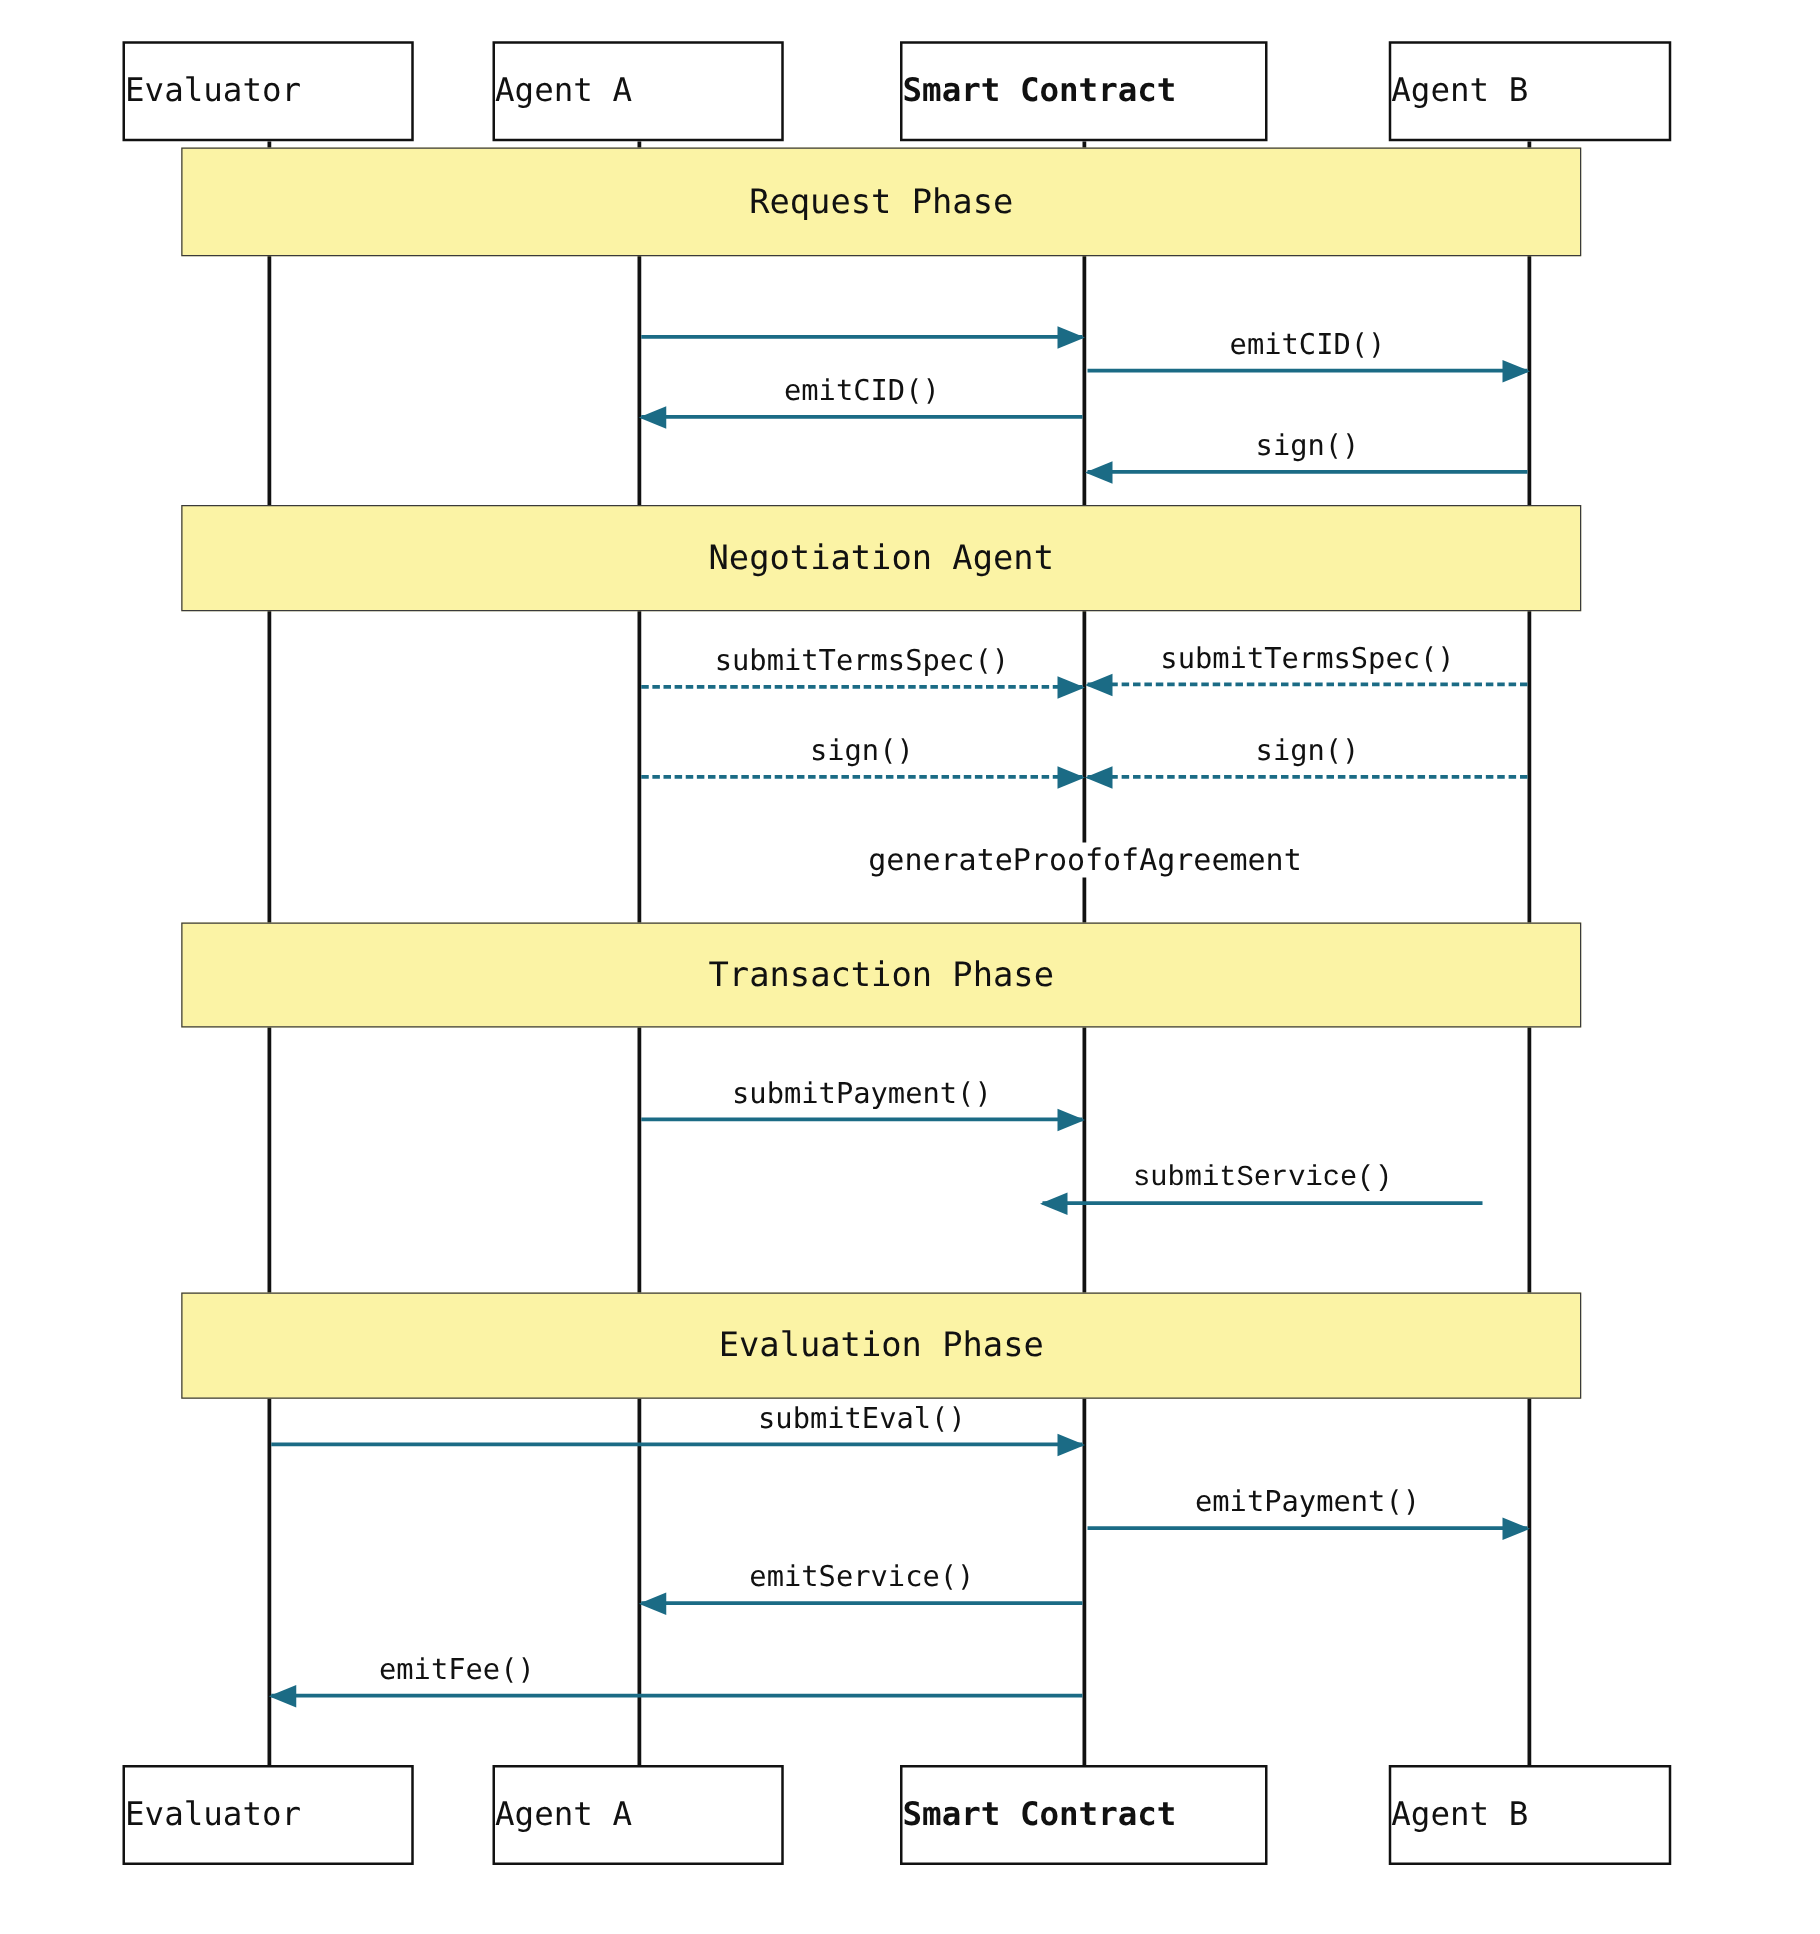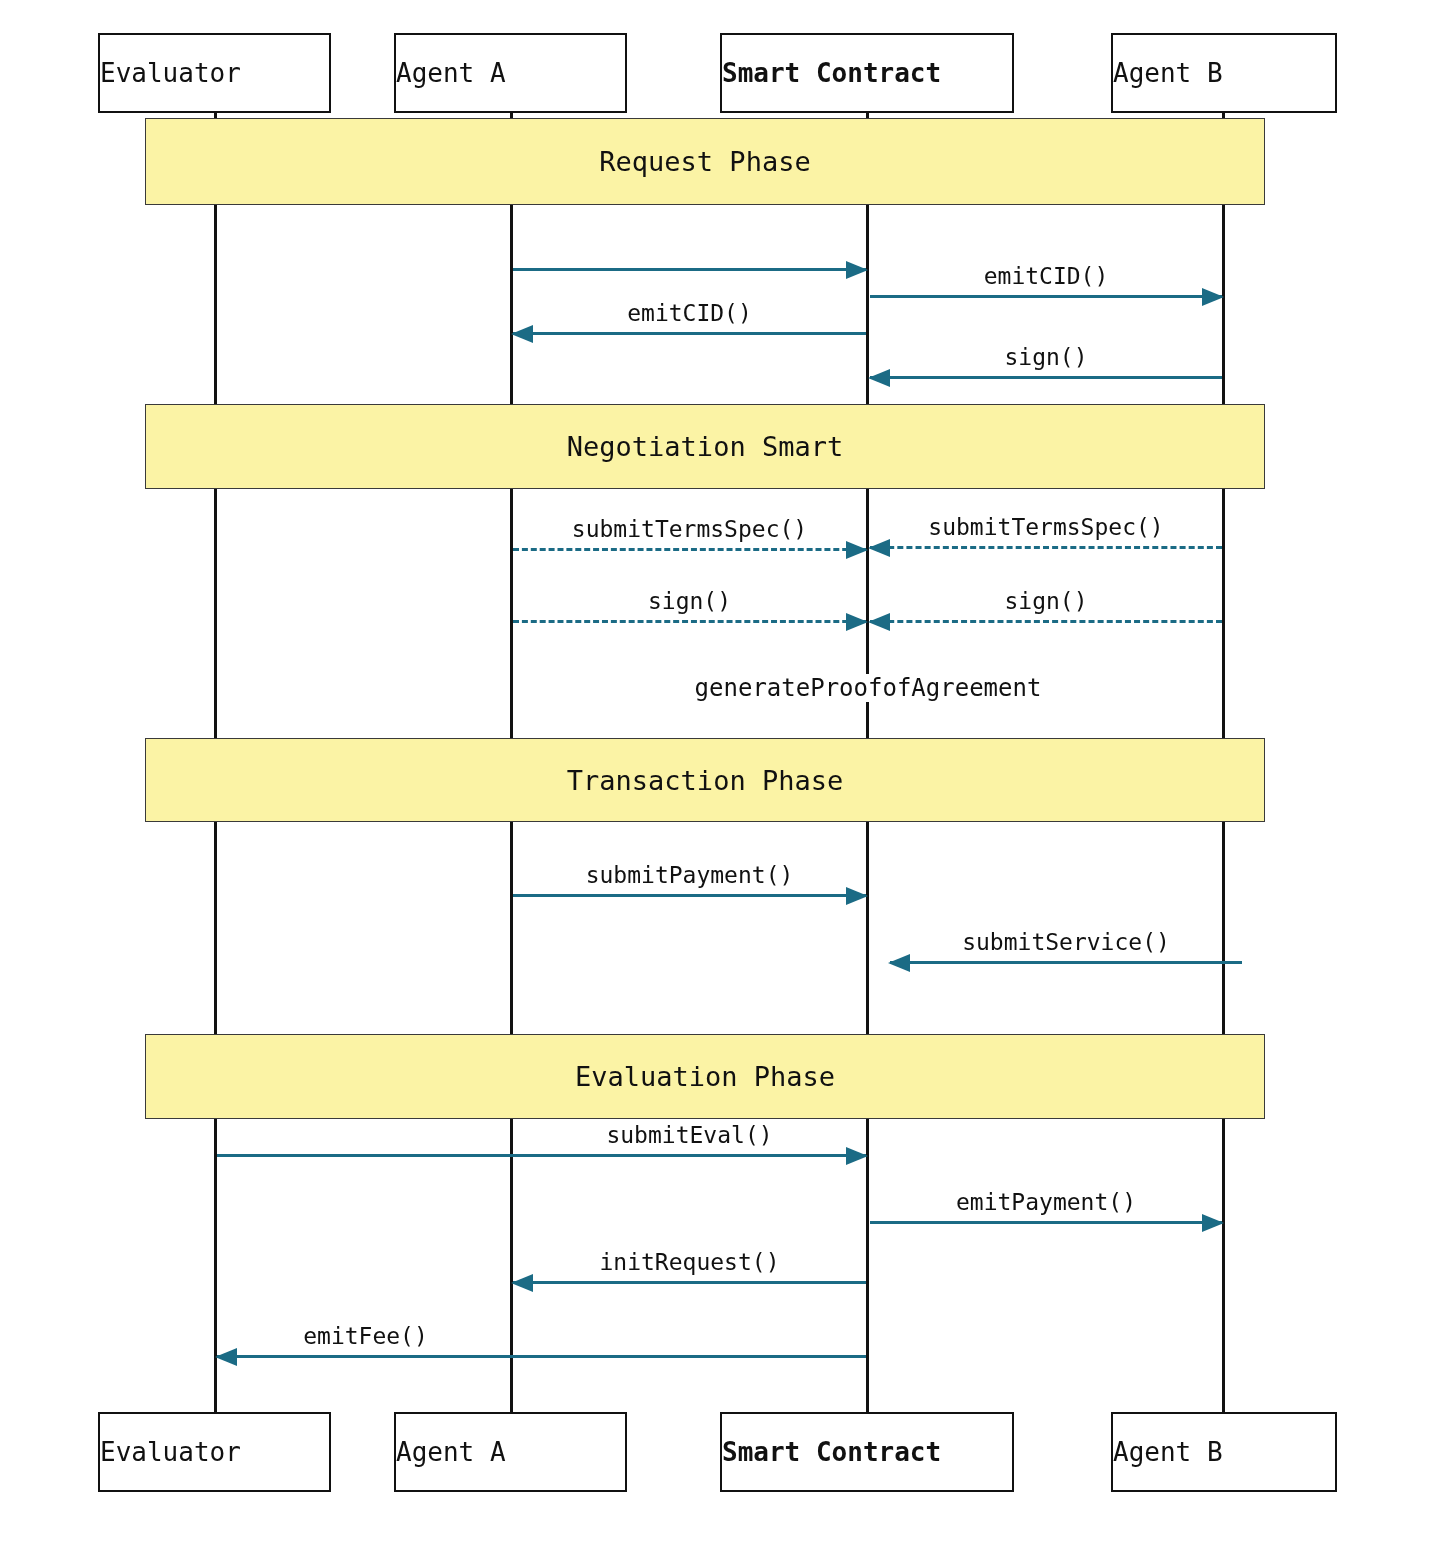--- a/index.html
+++ b/index.html
@@ -109,21 +109,21 @@
     <span>Smart Contract</span>
   </div>
   <div class="actor" style="left:1111px;top:33px;width:226px;">
     <span>Agent B</span>
   </div>
 
   <div class="phase" style="top:118px;height:87px;">
     <span>Request Phase</span>
   </div>
   <div class="phase" style="top:404px;height:85px;">
-    <span>Negotiation Smart</span>
+    <span>Negotiation Agent</span>
   </div>
   <div class="phase" style="top:738px;height:84px;">
     <span>Transaction Phase</span>
   </div>
   <div class="phase" style="top:1003px;height:85px;margin-top:31px;">
     <span>Evaluation Phase</span>
   </div>
 
   <div class="msg" style="left:511px;top:236px;width:357px;">
     <div class="msg-line"></div>
@@ -165,38 +165,38 @@
     <div class="msg-line dashed"></div>
     <div class="head left"></div>
   </div>
   <div class="note-label" style="left:868px;top:662px;">generateProofofAgreement</div>
 
   <div class="msg" style="left:511px;top:862px;width:357px;">
     <div class="msg-label">submitPayment()</div>
     <div class="msg-line"></div>
     <div class="head right"></div>
   </div>
-  <div class="msg" style="left:888px;top:929px;width:356px;">
+  <div class="msg" style="left:832px;top:929px;width:356px;font-family:Liberation Mono, monospace;">
     <div class="msg-label">submitService()</div>
     <div class="msg-line"></div>
     <div class="head left"></div>
   </div>
 
   <div class="msg" style="left:215px;top:1122px;width:653px;">
     <div class="msg-label" style="transform:translateX(148px);">submitEval()</div>
     <div class="msg-line"></div>
     <div class="head right"></div>
   </div>
   <div class="msg" style="left:868px;top:1189px;width:356px;">
     <div class="msg-label">emitPayment()</div>
     <div class="msg-line"></div>
     <div class="head right"></div>
   </div>
   <div class="msg" style="left:511px;top:1249px;width:357px;">
-    <div class="msg-label">initRequest()</div>
+    <div class="msg-label">emitService()</div>
     <div class="msg-line"></div>
     <div class="head left"></div>
   </div>
   <div class="msg" style="left:215px;top:1323px;width:653px;">
     <div class="msg-label" style="transform:translateX(-176px);">emitFee()</div>
     <div class="msg-line"></div>
     <div class="head left"></div>
   </div>
 
   <div class="actor" style="left:98px;top:1412px;width:233px;">

